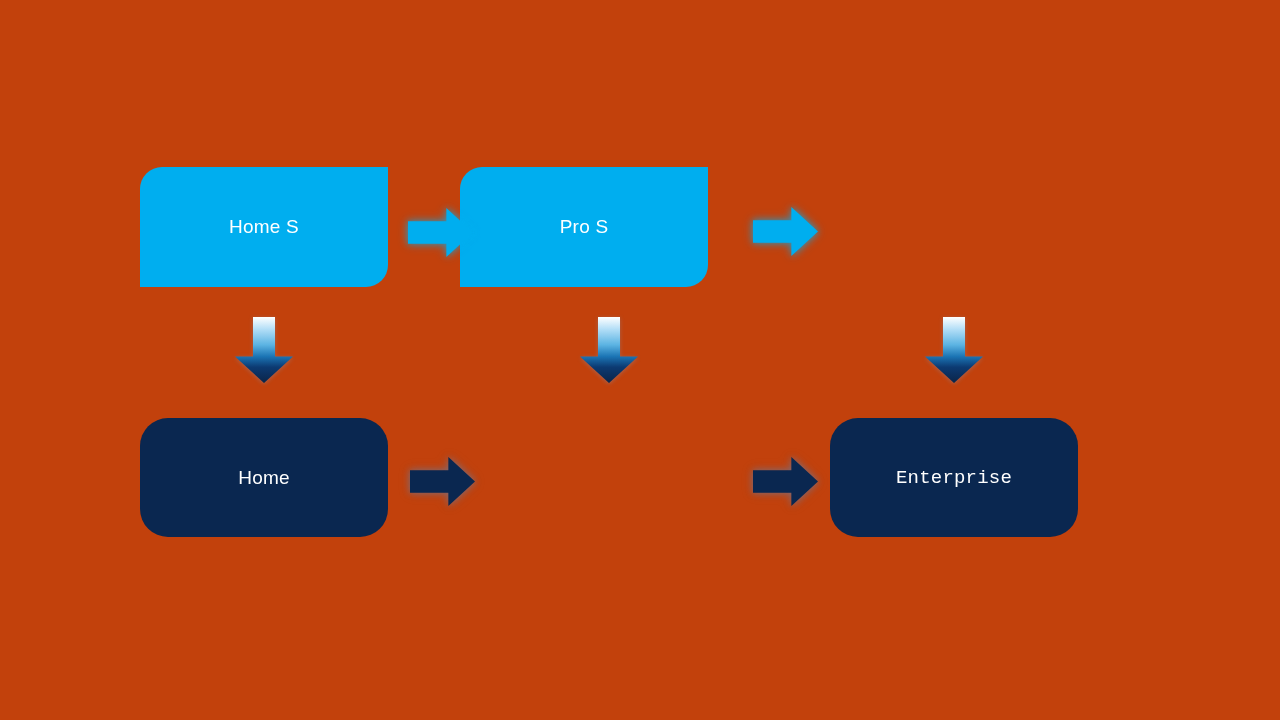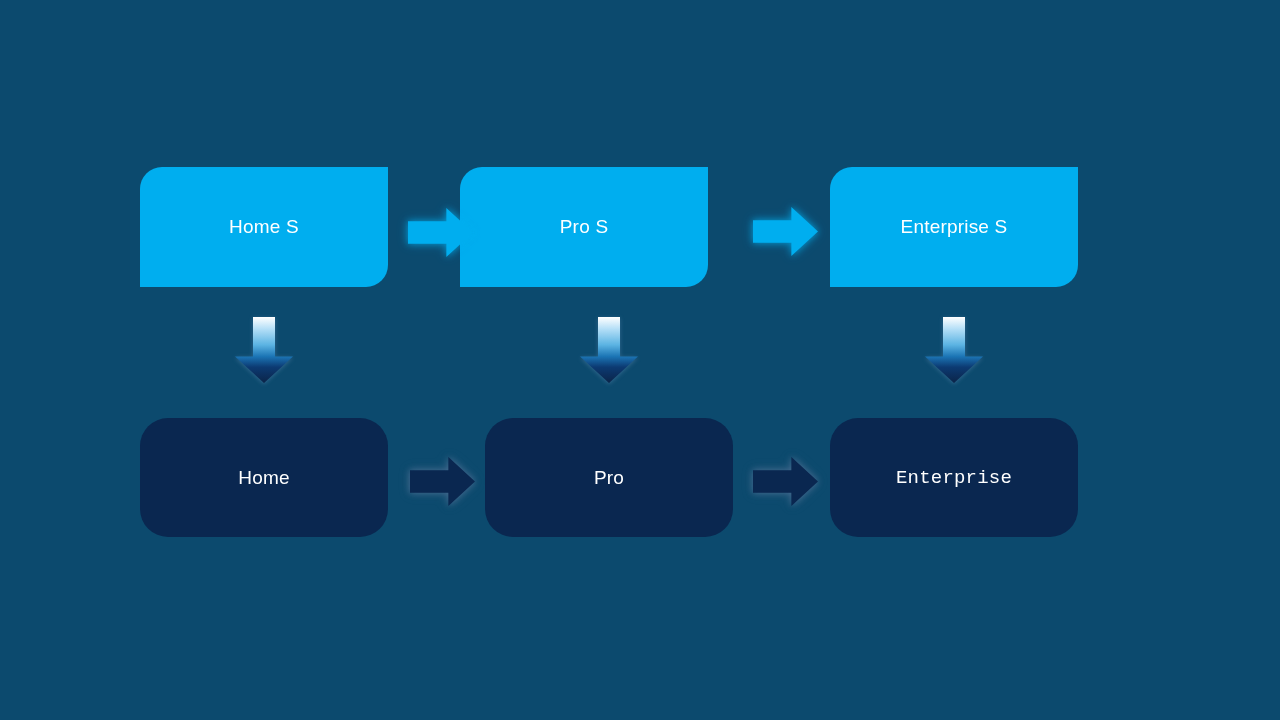--- a/index.html
+++ b/index.html
@@ -8,21 +8,21 @@
     width: 1280px;
     height: 720px;
     background: #ffffff;
     overflow: hidden;
     font-family: "Liberation Sans", sans-serif;
   }
   .canvas {
     position: relative;
     width: 1280px;
     height: 720px;
-    background: #0c4a6e;
+    background: #c2410c;
   }
   .box {
     position: absolute;
     width: 248px;
     display: flex;
     align-items: center;
     justify-content: center;
     box-sizing: border-box;
     border-radius: 28px;
   }
@@ -73,23 +73,20 @@
 <body>
 
 <div class="canvas">
 
   <div class="box top" style="left:140px;">
     <span class="label">Home S</span>
   </div>
   <div class="box top" style="left:460px;">
     <span class="label">Pro S</span>
   </div>
-  <div class="box top" style="left:830px;">
-    <span class="label">Enterprise S</span>
-  </div>
 
   <div class="glow light" style="left:408px; top:208px;">
     <div class="arrow-right-shape light"></div>
   </div>
   <div class="glow light" style="left:753px; top:207px;">
     <div class="arrow-right-shape light"></div>
   </div>
 
   <div class="glow soft" style="left:235px; top:317px;">
     <div class="arrow-down-shape"></div>
@@ -97,23 +94,20 @@
   <div class="glow soft" style="left:580px; top:317px;">
     <div class="arrow-down-shape"></div>
   </div>
   <div class="glow soft" style="left:925px; top:317px;">
     <div class="arrow-down-shape"></div>
   </div>
 
   <div class="box bottom" style="left:140px;">
     <span class="label">Home</span>
   </div>
-  <div class="box bottom" style="left:485px;">
-    <span class="label">Pro</span>
-  </div>
   <div class="box bottom" style="left:830px;font-family:Liberation Mono, monospace;">
     <span class="label">Enterprise</span>
   </div>
 
   <div class="glow dark" style="left:410px; top:457px;">
     <div class="arrow-right-shape dark"></div>
   </div>
   <div class="glow dark" style="left:753px; top:457px;">
     <div class="arrow-right-shape dark"></div>
   </div>

